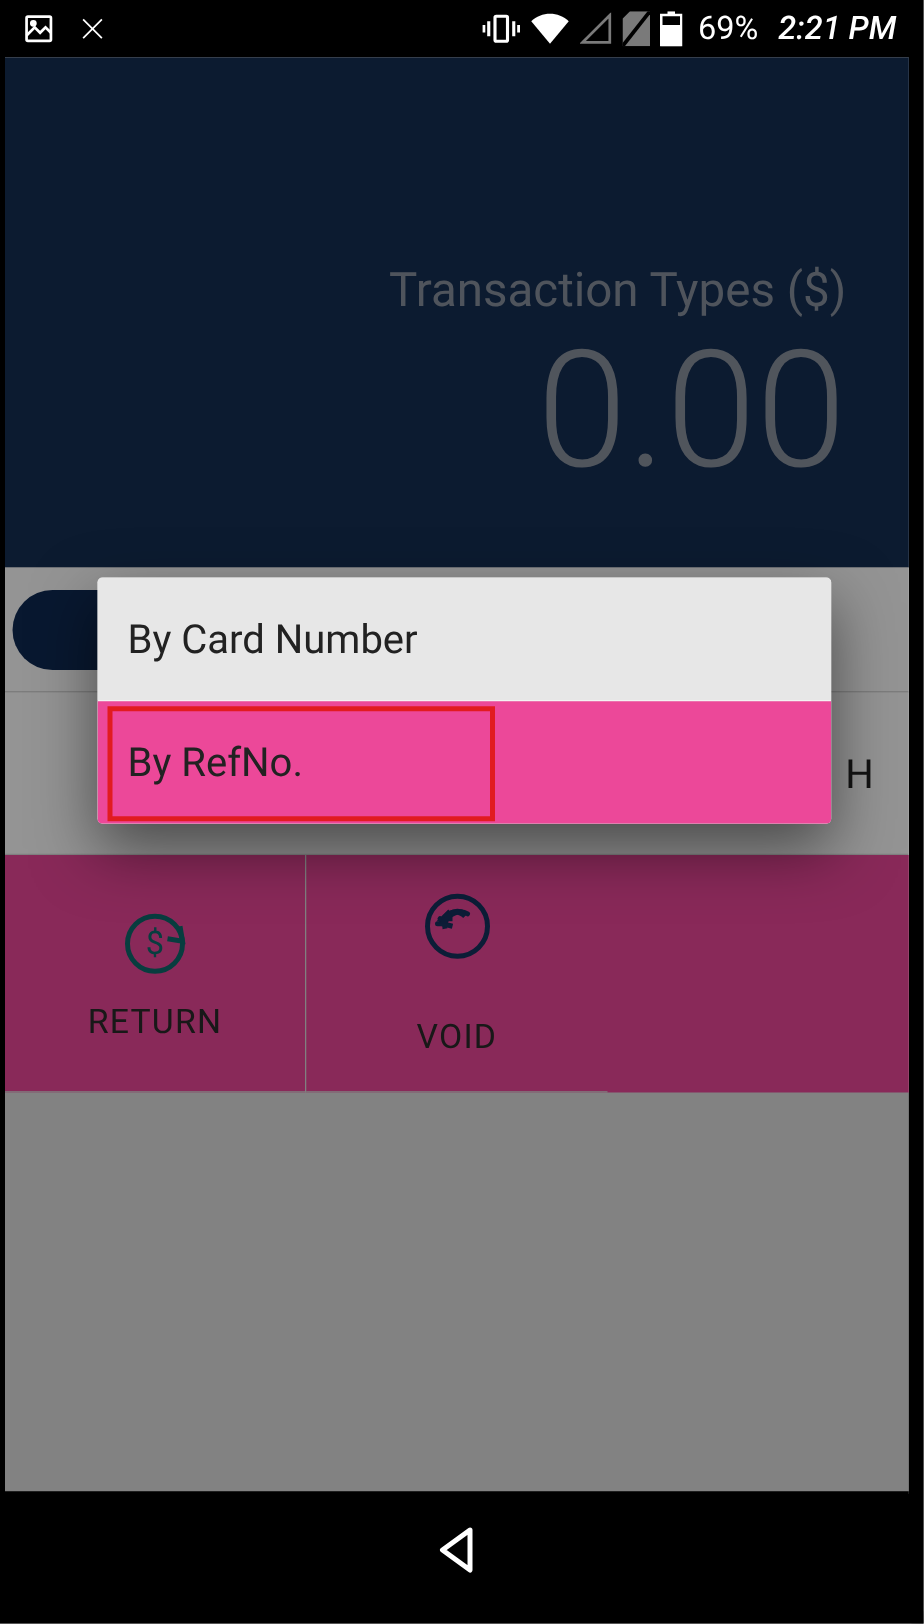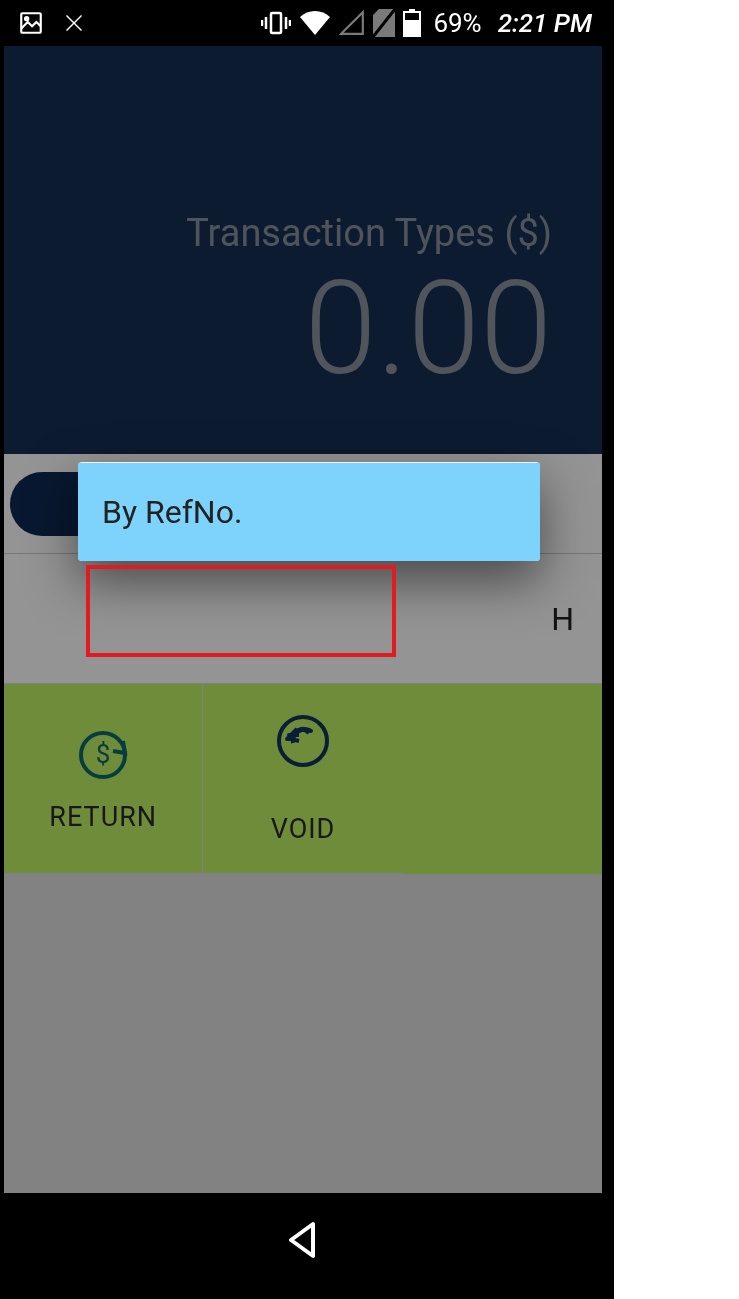--- a/index.html
+++ b/index.html
@@ -1,19 +1,19 @@
 <!DOCTYPE html>
 <html><head>
 <meta charset="utf-8">
 <style>
   * { box-sizing: border-box; margin: 0; padding: 0; }
   html, body { width: 739px; height: 1299px; font-family: Roboto, Arial, sans-serif; background: #fff; }
   .device {
     position: relative;
-    width: 614px; height: 1299px;
+    width: 739px; height: 1299px;
     background: #000;
     overflow: hidden;
   }
   .shadow-right {
     position: absolute; right: 0; top: 0; width: 10px; height: 100%;
     background: linear-gradient(to right, rgba(0,0,0,0.2), rgba(0,0,0,0.5));
   }
   .shadow-bottom {
     position: absolute; left: 0; bottom: 0; width: 100%; height: 10px;
     background: linear-gradient(to bottom, rgba(0,0,0,0.2), rgba(0,0,0,0.5));
@@ -50,21 +50,21 @@
     border-bottom: 1px solid #ccc;
   }
   .tab-pill {
     background: #0f2a54; width: 90px; height: 64px;
     border-top-left-radius: 40px; border-bottom-left-radius: 40px;
     border-top-right-radius: 0; border-bottom-right-radius: 0;
     margin-left: 6px;
   }
   .grid {
     display: grid; grid-template-columns: 1fr 1fr 1fr;
-    background: #bef264;
+    background: #ec4899;
   }
   .grid-cell {
     height: 190px; border-right: 1px solid #ddd; border-bottom: 1px solid #ddd;
     display:flex; flex-direction:column; align-items:center; justify-content:center;
     gap: 16px;
   }
   .grid-cell:last-child { border-right: none; gap: 44px; }
   .grid-label { font-size: 27px; color: #2a2a2a; letter-spacing: 1px; }
   .nav-bar {
     position: absolute; left: 4px; right: 12px; bottom: 12px; height: 94px;
@@ -87,21 +87,21 @@
   .dialog-title {
     font-size: 35px; font-weight: 600; color: #111;
     padding: 40px 24px 26px 24px;
   }
   .dialog-item {
     font-size: 32px; color: #222;
     padding: 30px 24px;
     background: #eee;
   }
   .dialog-item.first { background: #e7e7e7; }
-  .dialog-item.second { background: #7dd3fc; }
+  .dialog-item.second { background: #ec4899; }
   .divider { height: 1px; background: transparent; }
   .highlight-box {
     position: absolute;
     border: 4px solid #e11b20;
     pointer-events: none;
   }
 </style>
 </head>
 <body>
 
@@ -204,20 +204,21 @@
           </svg>
         </span>
         <span class="grid-label">VOID</span>
       </div>
     </div>
   </div>
 
   <div class="scrim"></div>
 
   <div class="dialog">
+    <div class="dialog-item first">By Card Number</div>
     <div class="divider"></div>
     <div class="dialog-item second">By RefNo.</div>
   </div>
 
   <div class="highlight-box" style="left:86px; top:565px; width:310px; height:92px;"></div>
 
   <div class="nav-bar">
     <span class="icon">
       <svg width="44" height="44" viewBox="0 0 44 44" fill="none" stroke="#fff" stroke-width="4" stroke-linejoin="round" stroke-linecap="round">
         <path d="M32 6 L10 22 L32 38 Z" fill="none"></path>

